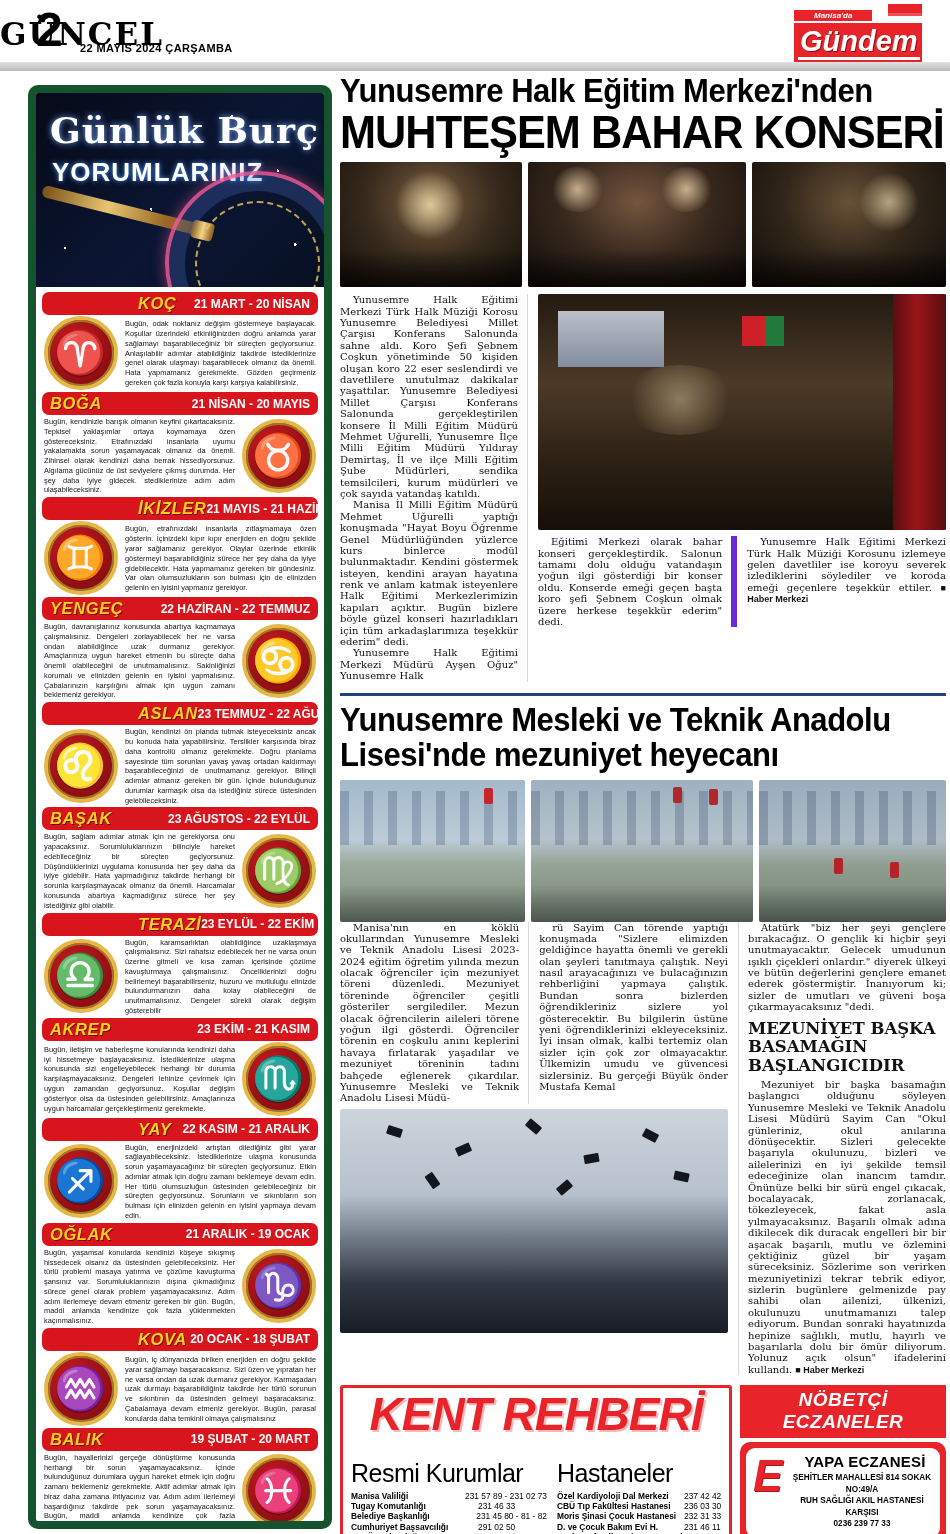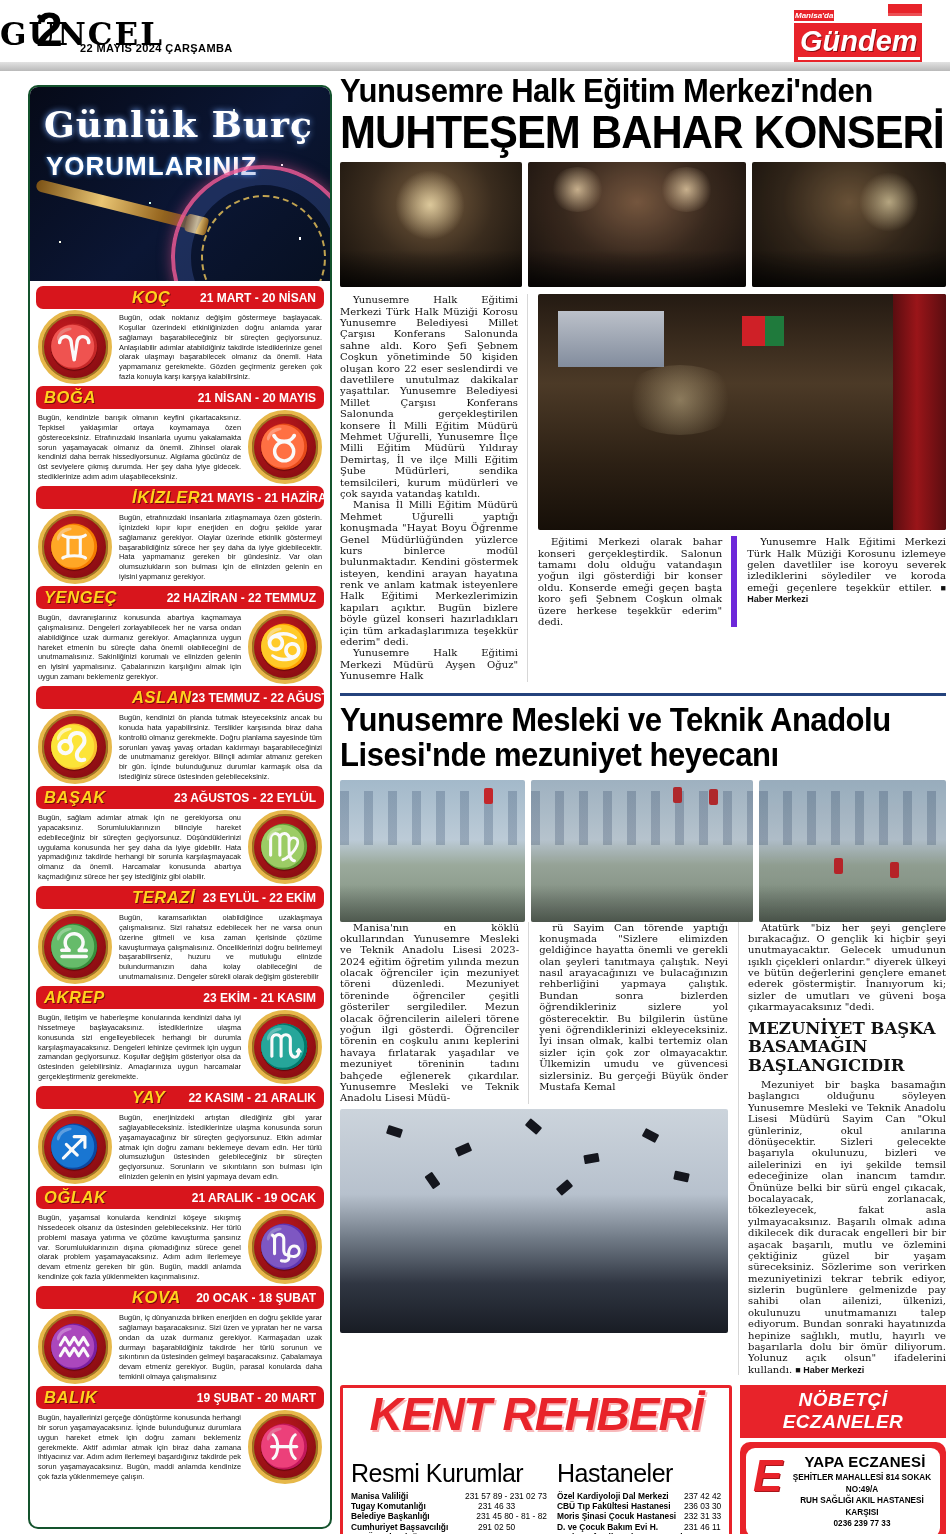--- a/index.html
+++ b/index.html
@@ -6,33 +6,33 @@
   body { background:#e9e9e9; font-family:"Liberation Sans", sans-serif; }
   .page { position:relative; width:950px; height:1534px; background:#fff; margin:0 auto; overflow:hidden; }
 
   
   .pagenum { position:absolute; left:36px; top:6px; font-size:48px; font-weight:bold; line-height:1; }
   .pagedate { position:absolute; left:80px; top:42px; font-size:11px; font-weight:bold; letter-spacing:.4px; }
   .section-title { position:absolute; left:0; right:0; top:16px; text-align:left;
     font-family:"DejaVu Serif", serif; font-size:31px; font-weight:bold; letter-spacing:2px; }
   .logo { position:absolute; right:28px; top:4px; width:128px; }
   .logo-chip { display:inline-block; background:#e8232a; color:#fff; font-style:italic; font-weight:bold;
-    font-size:8px; padding:1px 1px; }
+    font-size:8px; padding:1px 20px; }
   .logo-side { position:absolute; right:0; top:0; width:34px; height:12px; background:#e8232a;
     box-shadow:inset 0 -3px 0 #fff3; }
   .logo-main { margin-top:1px; background:#e8232a; color:#fff; text-align:center;
     font-style:italic; font-weight:900; font-size:29px; line-height:1.15; padding:2px 4px 5px;
     text-shadow:1px 1px 0 #8b0e12; }
   .logo-main span { border-bottom:3px solid #fff; padding:0 2px; }
   .header-rule { position:absolute; top:62px; left:0; width:100%; height:9px;
     background:linear-gradient(#e2e2e2,#b9b9b9); }
 
   
   .burc-box { position:absolute; left:28px; top:85px; width:304px; height:1444px;
-    border:2px solid #14532d; border-radius:10px; overflow:hidden; background:#fff; }
+    border:8px solid #14532d; border-radius:10px; overflow:hidden; background:#fff; }
   .burc-head { position:relative; height:194px; overflow:hidden;
     background:
       radial-gradient(1.5px 1.5px at 18% 22%, #fff 99%, transparent),
       radial-gradient(1.5px 1.5px at 68% 12%, #ffd 99%, transparent),
       radial-gradient(1.2px 1.2px at 84% 40%, #fff 99%, transparent),
       radial-gradient(1.2px 1.2px at 40% 60%, #cfe 99%, transparent),
       radial-gradient(1.5px 1.5px at 90% 78%, #fff 99%, transparent),
       radial-gradient(1.2px 1.2px at 10% 80%, #ffe 99%, transparent),
       linear-gradient(135deg,#060a18 0%, #0b1634 55%, #071022 100%); }
   .burc-t1 { position:absolute; left:14px; top:16px; color:#fff; font-family:"DejaVu Serif", serif;

